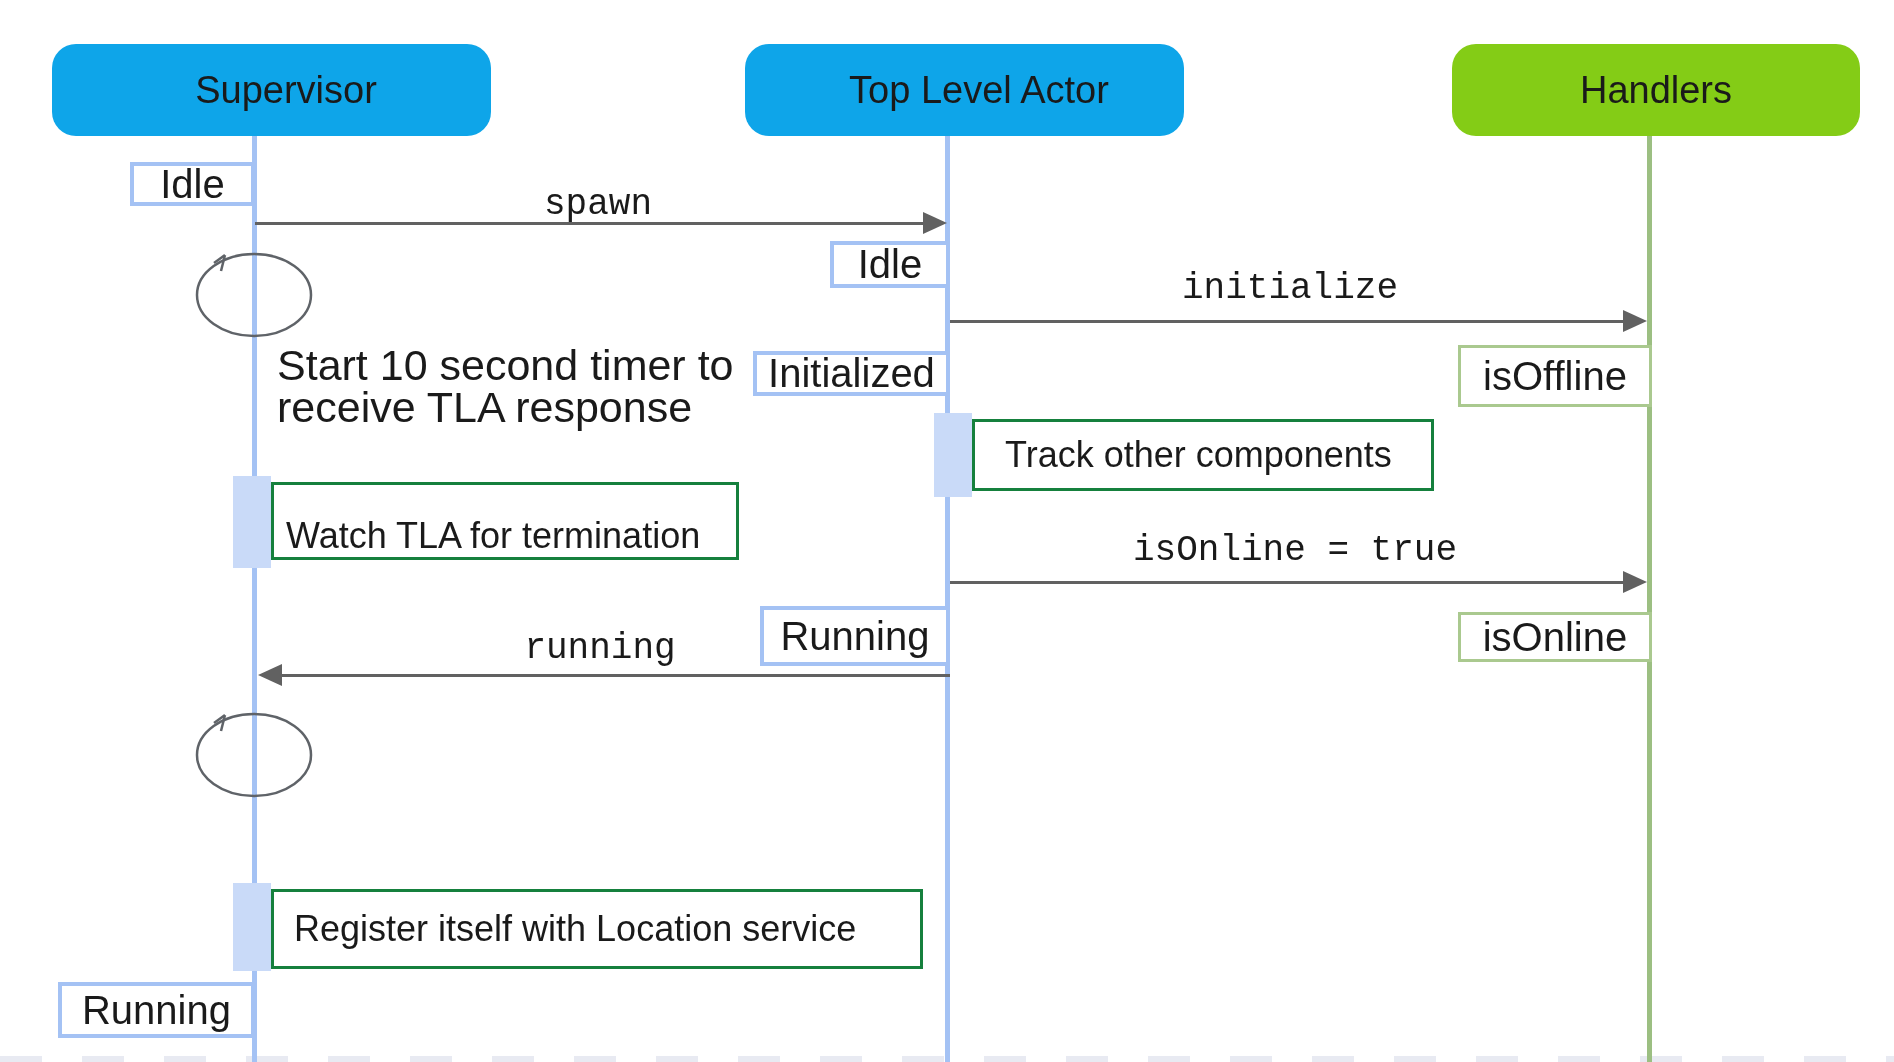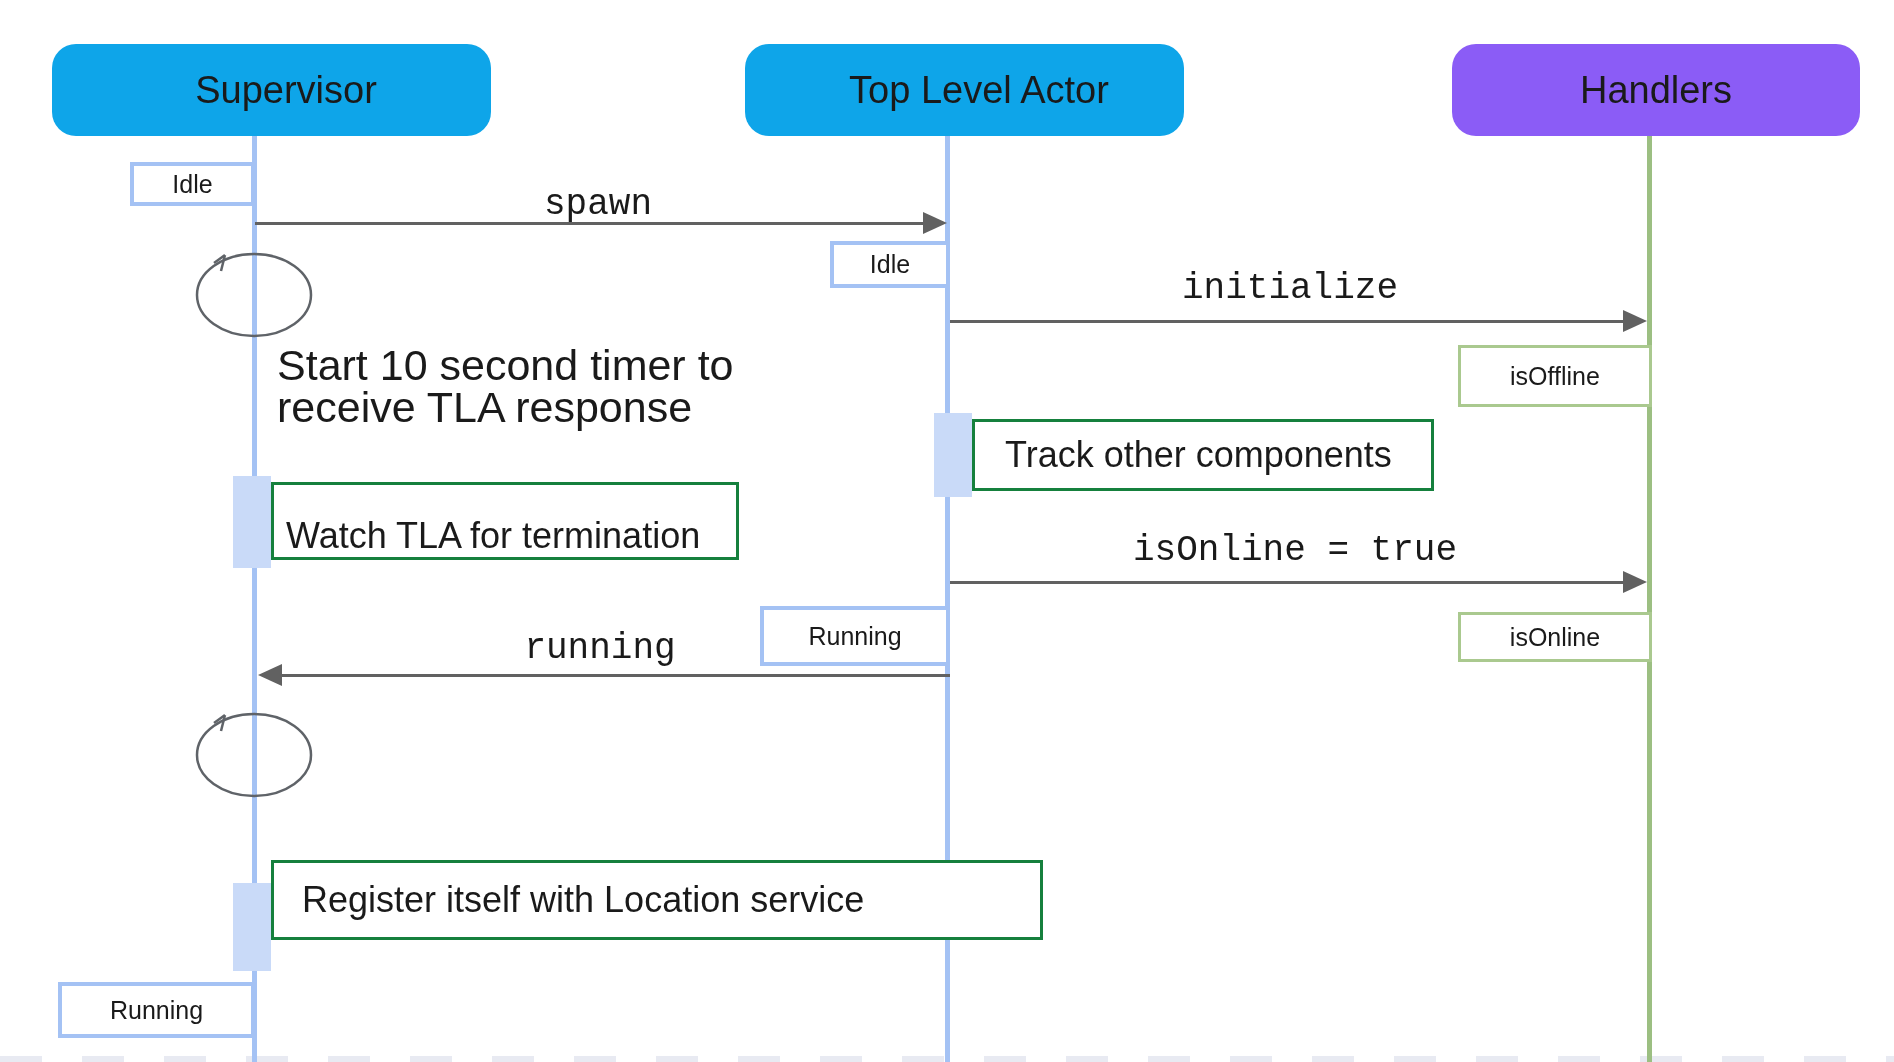--- a/index.html
+++ b/index.html
@@ -12,28 +12,28 @@
     color:#1a1a1a;
   }
   .actor-box{
     position:absolute;top:44px;height:92px;
     border-radius:24px;
     display:flex;align-items:center;justify-content:center;
     font-size:38px;
     z-index:3;
   }
   .actor-blue{background:#0ea5e9;padding-left:29px;}
-  .actor-green{background:#8b5cf6;}
+  .actor-green{background:#84cc16;}
   .lifeline{position:absolute;width:5px;top:134px;bottom:0;z-index:1;}
   .ll-blue{background:#a4c2f4;}
   .ll-green{background:#9cbf82;}
   .state-box{
     position:absolute;background:#ffffff;
     display:flex;align-items:center;justify-content:center;
-    font-size:25px;z-index:4;box-sizing:border-box;
+    font-size:40px;z-index:4;box-sizing:border-box;
   }
   .sb-blue{border:4px solid #a4c2f4;}
   .sb-green{border:3px solid #aac98f;}
   .activation{position:absolute;background:#c9daf8;z-index:2;}
   .activity-box{
     position:absolute;background:#ffffff;border:3px solid #15803d;
     display:flex;align-items:center;
     font-size:36px;z-index:4;box-sizing:border-box;
   }
   .msg-line{position:absolute;height:3px;background:#616161;z-index:5;}
@@ -86,40 +86,43 @@
   <div class="activation" style="left:934px;top:413px;width:38px;height:84px;"></div>
   <div class="activation" style="left:233px;top:476px;width:38px;height:92px;"></div>
   <div class="activation" style="left:233px;top:883px;width:38px;height:88px;"></div>
 
   <div class="state-box sb-blue" style="left:130px;top:162px;width:125px;height:44px;">
     <span>Idle</span>
   </div>
   <div class="state-box sb-blue" style="left:830px;top:241px;width:120px;height:47px;">
     <span>Idle</span>
   </div>
+  <div class="state-box sb-blue" style="left:753px;top:351px;width:197px;height:45px;">
+    <span>Initialized</span>
+  </div>
   <div class="state-box sb-green" style="left:1458px;top:345px;width:194px;height:62px;">
     <span>isOffline</span>
   </div>
   <div class="state-box sb-blue" style="left:760px;top:606px;width:190px;height:60px;">
     <span>Running</span>
   </div>
   <div class="state-box sb-green" style="left:1458px;top:612px;width:194px;height:50px;">
     <span>isOnline</span>
   </div>
   <div class="state-box sb-blue" style="left:58px;top:982px;width:197px;height:56px;">
     <span>Running</span>
   </div>
 
   <div class="activity-box" style="left:972px;top:419px;width:462px;height:72px;padding-left:30px;">
     <span>Track other components</span>
   </div>
   <div class="activity-box" style="left:271px;top:482px;width:468px;height:78px;padding-left:12px;align-items:flex-end;">
     <span>Watch TLA for termination</span>
   </div>
-  <div class="activity-box" style="left:271px;top:860px;width:772px;height:80px;padding-left:28px;">
+  <div class="activity-box" style="left:271px;top:889px;width:652px;height:80px;padding-left:20px;">
     <span>Register itself with Location service</span>
   </div>
 
   <div class="msg-label" style="left:448px;top:184px;width:300px;">spawn</div>
   <div class="msg-line" style="left:255px;top:222px;width:670px;"></div>
   <div class="arrow-right" style="left:923px;top:212px;"></div>
 
   <div class="msg-label" style="left:1140px;top:268px;width:300px;">initialize</div>
   <div class="msg-line" style="left:950px;top:320px;width:675px;"></div>
   <div class="arrow-right" style="left:1623px;top:310px;"></div>

